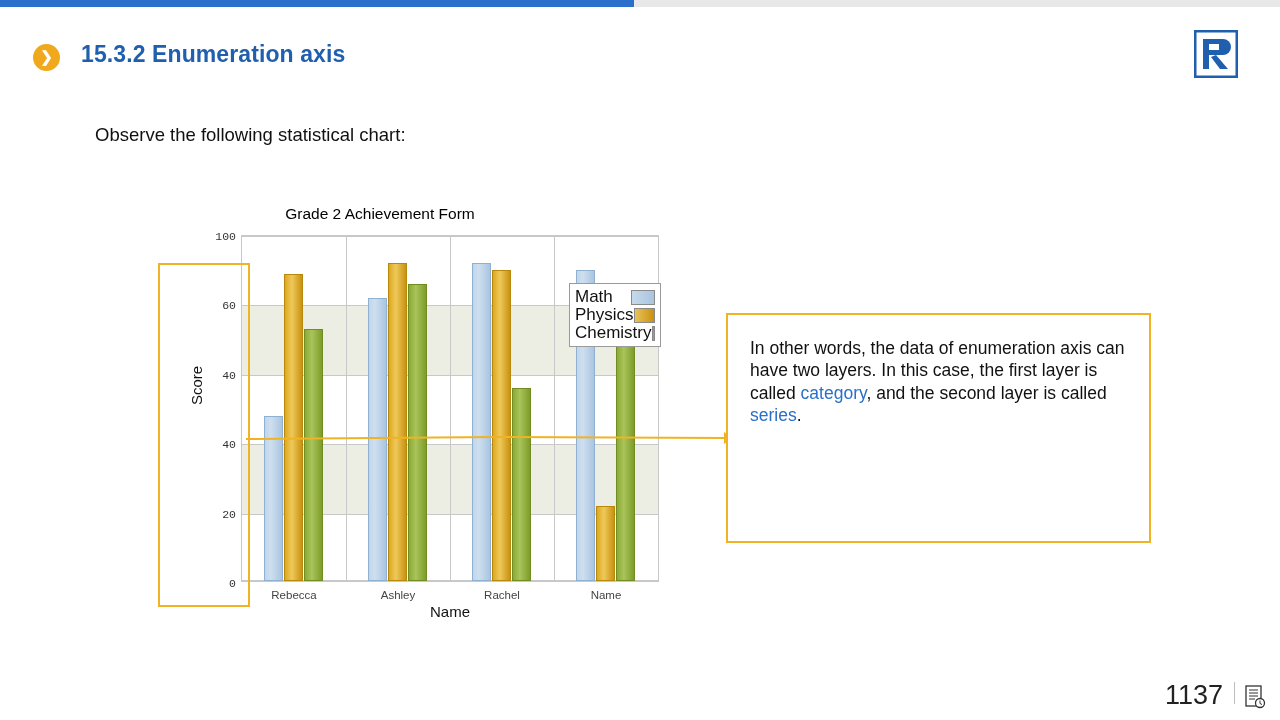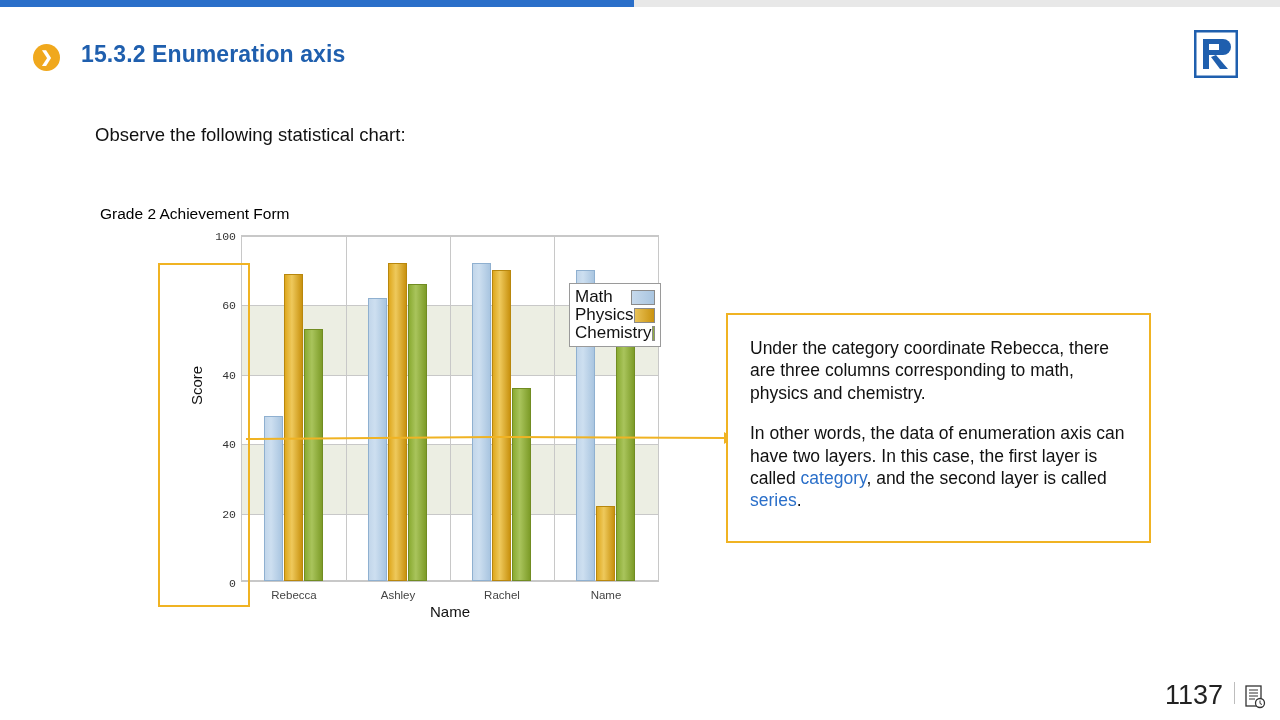--- a/index.html
+++ b/index.html
@@ -66,20 +66,21 @@
   
   .chart-wrap {
     position: absolute;
     left: 100px; top: 205px;
     width: 560px; height: 420px;
   }
   .chart-title {
     position: absolute;
     left: 0; top: 0;
     width: 560px;
+    text-align: center;
     font-size: 15.5px;
     color: #000000;
     font-family: "Liberation Sans", sans-serif;
   }
   .plot {
     position: absolute;
     left: 141px; top: 30px;
     width: 418px; height: 347px;
     border: 1px solid #c8c8c8;
     background: #ffffff;
@@ -329,21 +330,20 @@
 <div class="highlight-box"></div>
 
 <div class="connector">
   <svg width="490" height="40" viewBox="0 0 490 40">
     <path d="M2 21 L252 19 L480 20" fill="none" stroke="#f0b323" stroke-width="2"></path>
     <path d="M480 14 L490 20 L480 26 z" fill="#f0b323"></path>
   </svg>
 </div>
 
 <div class="callout">
-  <p>Under the category coordinate Rebecca, there are three columns corresponding to math, physics and chemistry.</p>
   <p><span>In other words, the data of enumeration axis can have two layers. In this case, the first layer is called </span><span class="kw">category</span><span>, and the second layer is called </span><span class="kw">series</span><span>.</span></p>
 </div>
 
 <div class="page-number">1137</div>
 <div class="footer-sep"></div>
 <div class="footer-icon">
   <svg width="24" height="26" viewBox="0 0 24 26">
     <rect x="3" y="2" width="15" height="20" fill="none" stroke="#333" stroke-width="1.3"></rect>
     <line x1="6" y1="6" x2="15" y2="6" stroke="#333" stroke-width="1"></line>
     <line x1="6" y1="9" x2="15" y2="9" stroke="#333" stroke-width="1"></line>

